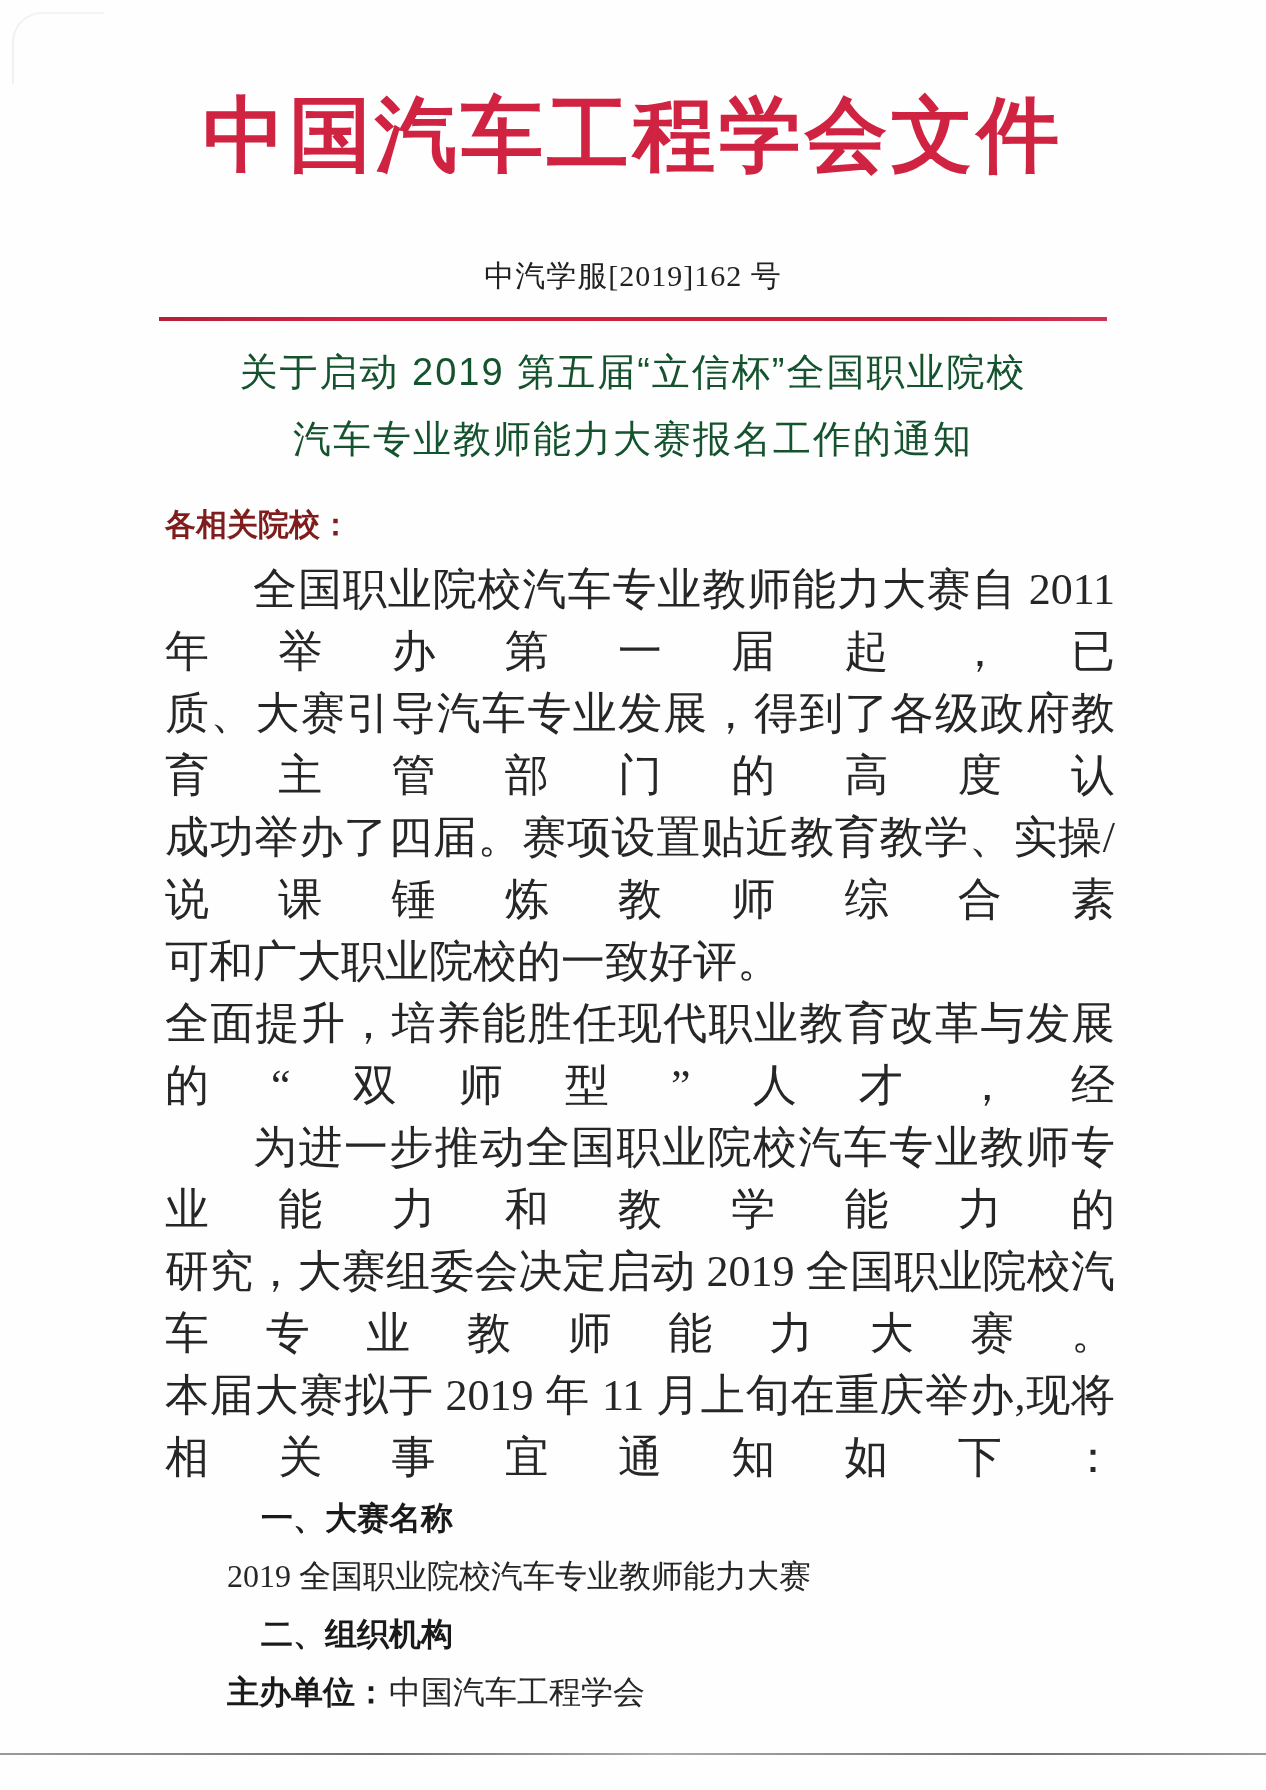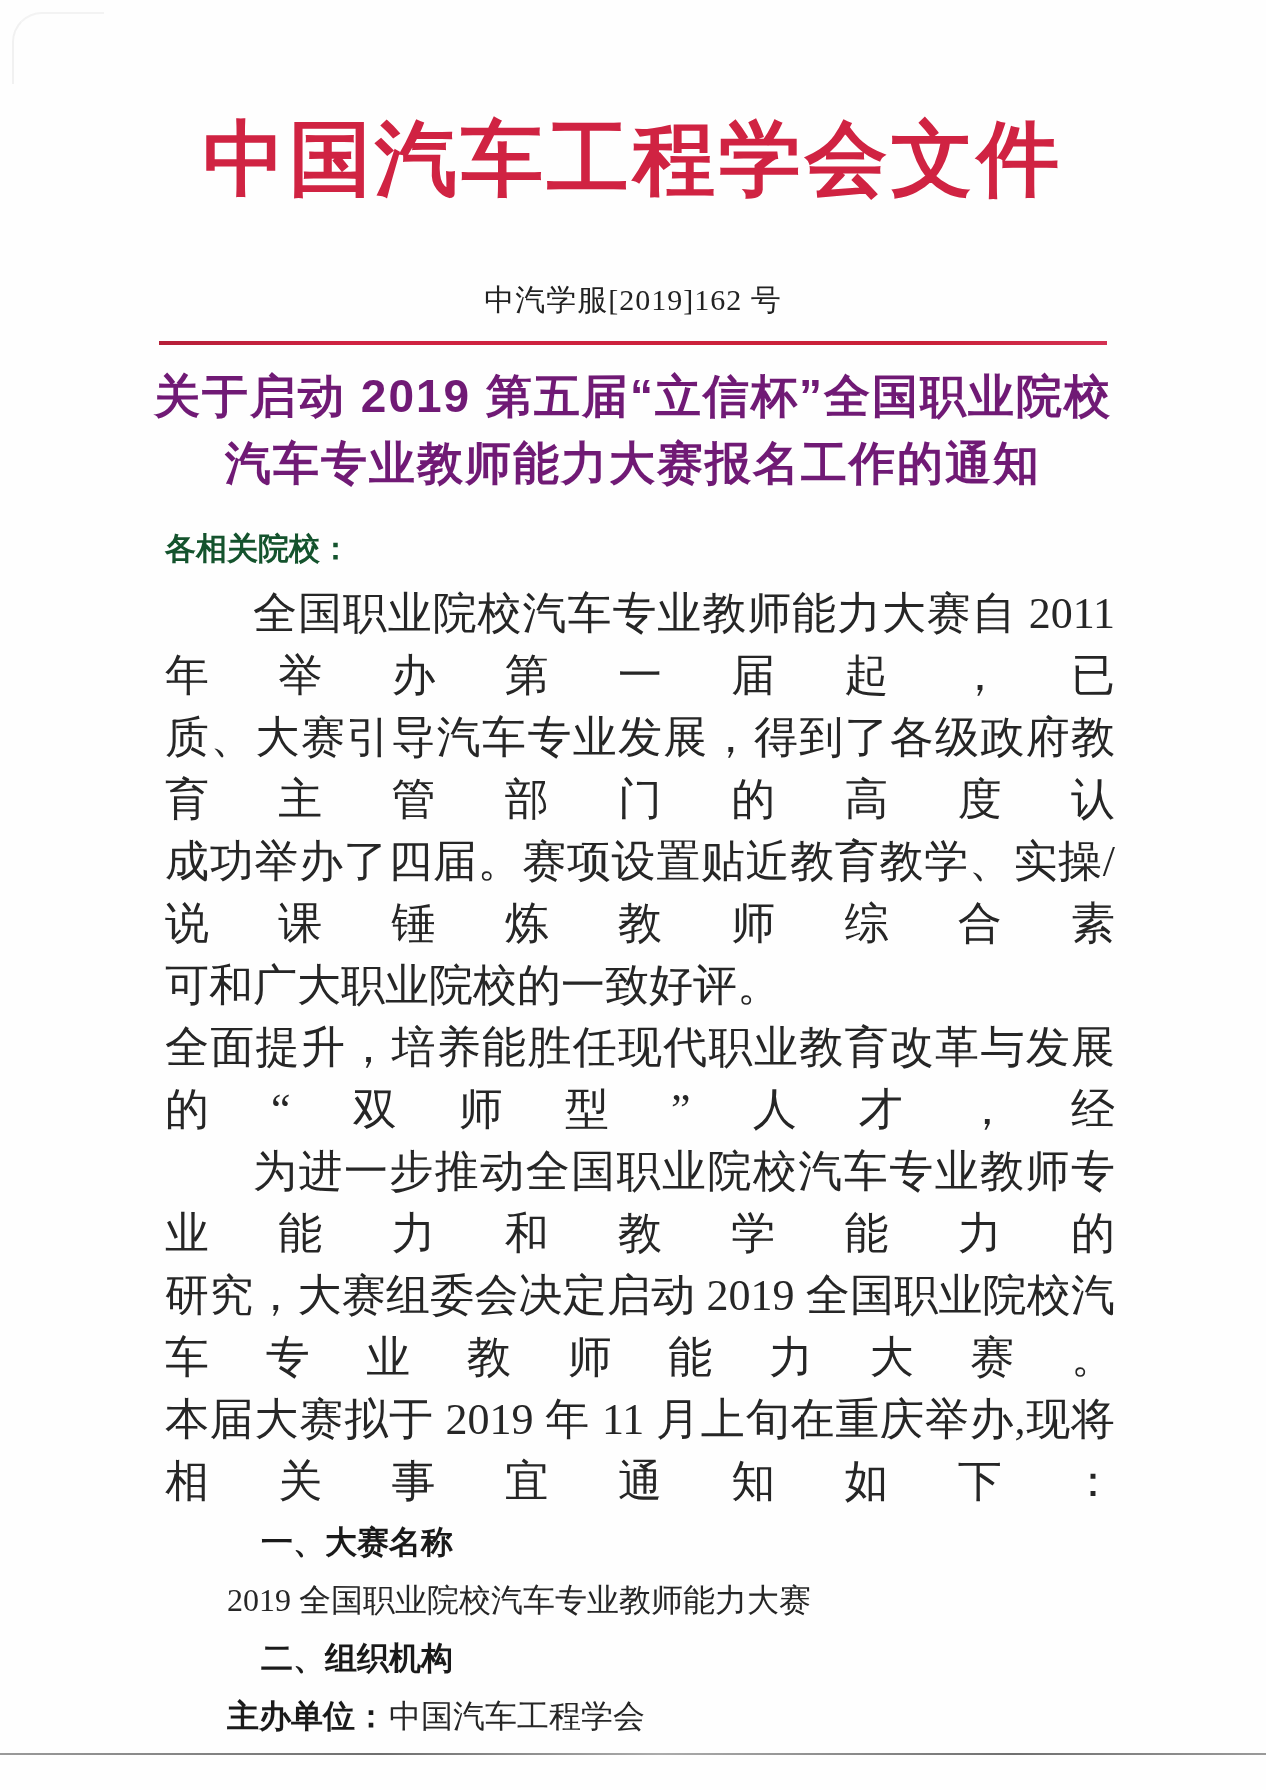--- a/index.html
+++ b/index.html
@@ -6,47 +6,47 @@
   #page {
     position:relative;
     width:1266px; height:1790px;
     background:#fefefe;
     overflow:hidden;
     font-family:"Liberation Serif","DejaVu Serif",serif;
     color:#2a2a2a;
   }
   .centered { text-align:center; }
   .header-title {
-    padding-top:119px;
+    padding-top:95px;
     font-size:82px; line-height:1;
     font-weight:700; letter-spacing:4px;
     color:#d02342;
     font-family:"Liberation Serif","DejaVu Serif",serif;
   }
   .doc-number {
     margin-top:84px;
     font-size:30px; line-height:1; letter-spacing:1px;
     color:#222222;
   }
   .red-line {
     margin:26px auto 0 auto;
     width:948px; height:4px;
     background:linear-gradient(to right,#b51f38,#d02342 20%,#c92037 80%,#d43152);
   }
   .notice-title {
-    font-size:46px; line-height:40px; font-weight:700;
-    color:#701a75; letter-spacing:2px;
+    font-size:38px; line-height:40px; font-weight:400;
+    color:#14532d; letter-spacing:2px;
     font-family:"Liberation Sans","DejaVu Sans",sans-serif;
   }
   .title-1 { margin-top:31px; }
   .title-2 { margin-top:27px; }
   .salutation {
     margin:50px 151px 0 165px;
     font-size:31px; line-height:32px; font-weight:700;
-    color:#14532d;
+    color:#7f1d1d;
     font-family:"Liberation Sans","DejaVu Sans",sans-serif;
   }
   .body-text {
     margin:18px 151px 0 165px;
     font-size:44px; line-height:62px;
     color:#262626;
   }
   .bline { text-align:justify; text-align-last:justify; }
   .iline { text-indent:2em; }
   .lastline { text-align:center; text-align-last:left; }

